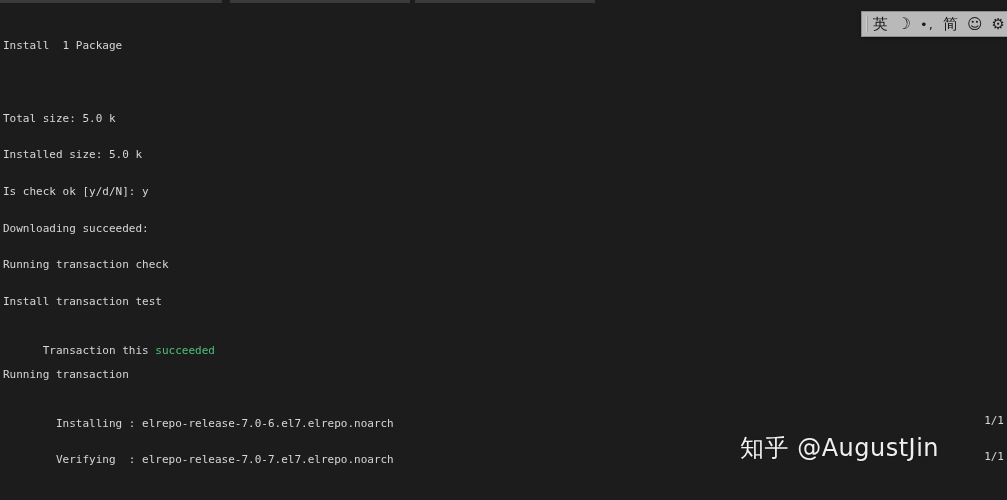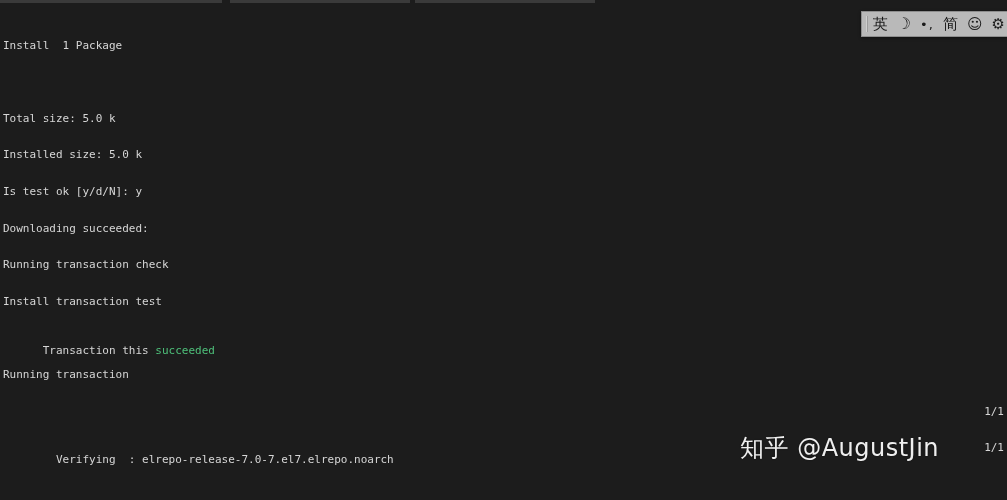--- a/index.html
+++ b/index.html
@@ -55,21 +55,21 @@
   }
   .blank { height: 12.2px; }
 
   
   .c-green { color: #4ec07a; }
 
   
   .col-right {
     position: absolute;
     right: 3px;
-    top: 0;
+    top: 9px;
     white-space: pre;
   }
 
   
   #ime-bar {
     position: absolute;
     top: 11px;
     left: 861px;
     width: 146px;
     height: 26px;
@@ -129,29 +129,30 @@
     <div class="seg seg-b"></div>
     <div class="seg seg-c"></div>
   </div>
 
   <div id="terminal">
 
     <div class="line"><span>Install  1 Package</span></div>
     <div class="blank"></div>
     <div class="line"><span>Total size: 5.0 k</span></div>
     <div class="line"><span>Installed size: 5.0 k</span></div>
-    <div class="line"><span>Is test ok [y/d/N]: y</span></div>
+    <div class="line"><span>Is check ok [y/d/N]: y</span></div>
     <div class="line"><span>Downloading succeeded:</span></div>
     <div class="line"><span>Running transaction check</span></div>
     <div class="line"><span>Install transaction test</span></div>
     <div class="line">
       <span>Transaction this </span><span class="c-green">succeeded</span>
     </div>
     <div class="line"><span>Running transaction</span></div>
     <div class="line">
+      <span>  Installing : elrepo-release-7.0-6.el7.elrepo.noarch</span>
       <span class="col-right">1/1</span>
     </div>
     <div class="line">
       <span>  Verifying  : elrepo-release-7.0-7.el7.elrepo.noarch</span>
       <span class="col-right">1/1</span>
     </div>
     <div class="blank"></div>
     
     
     

